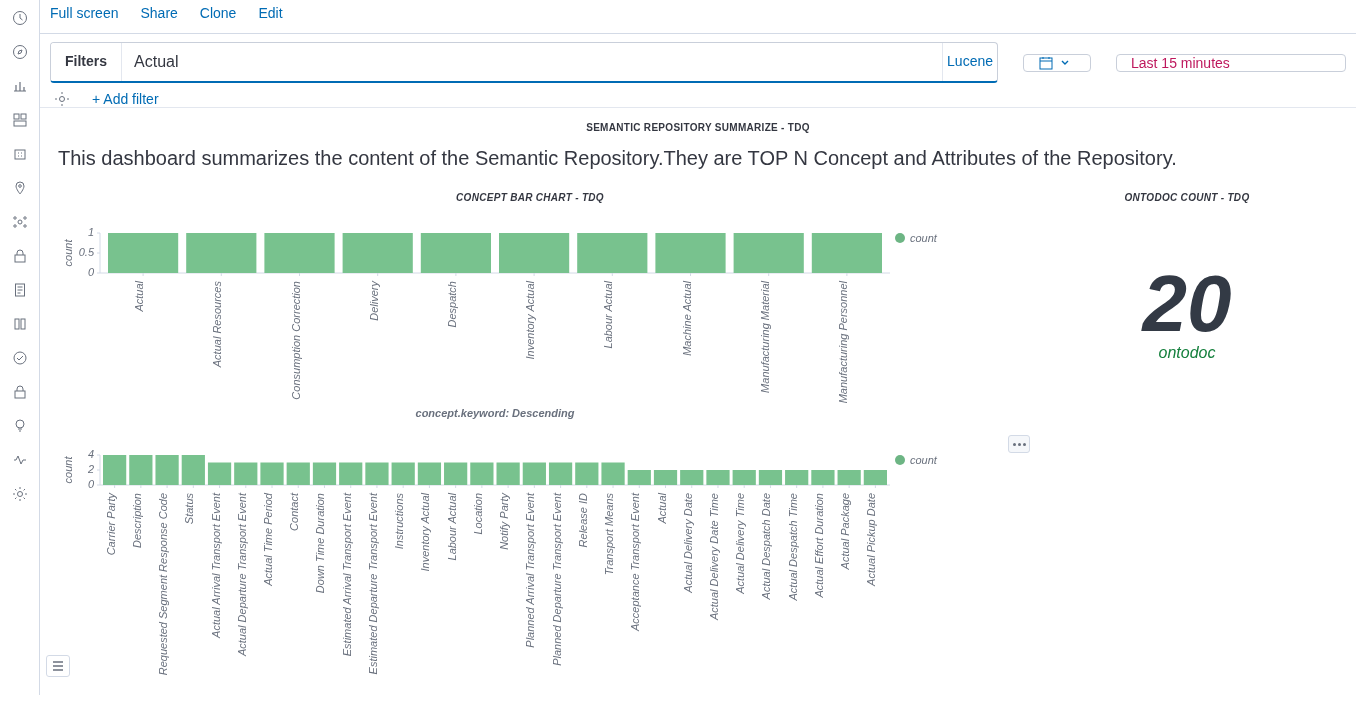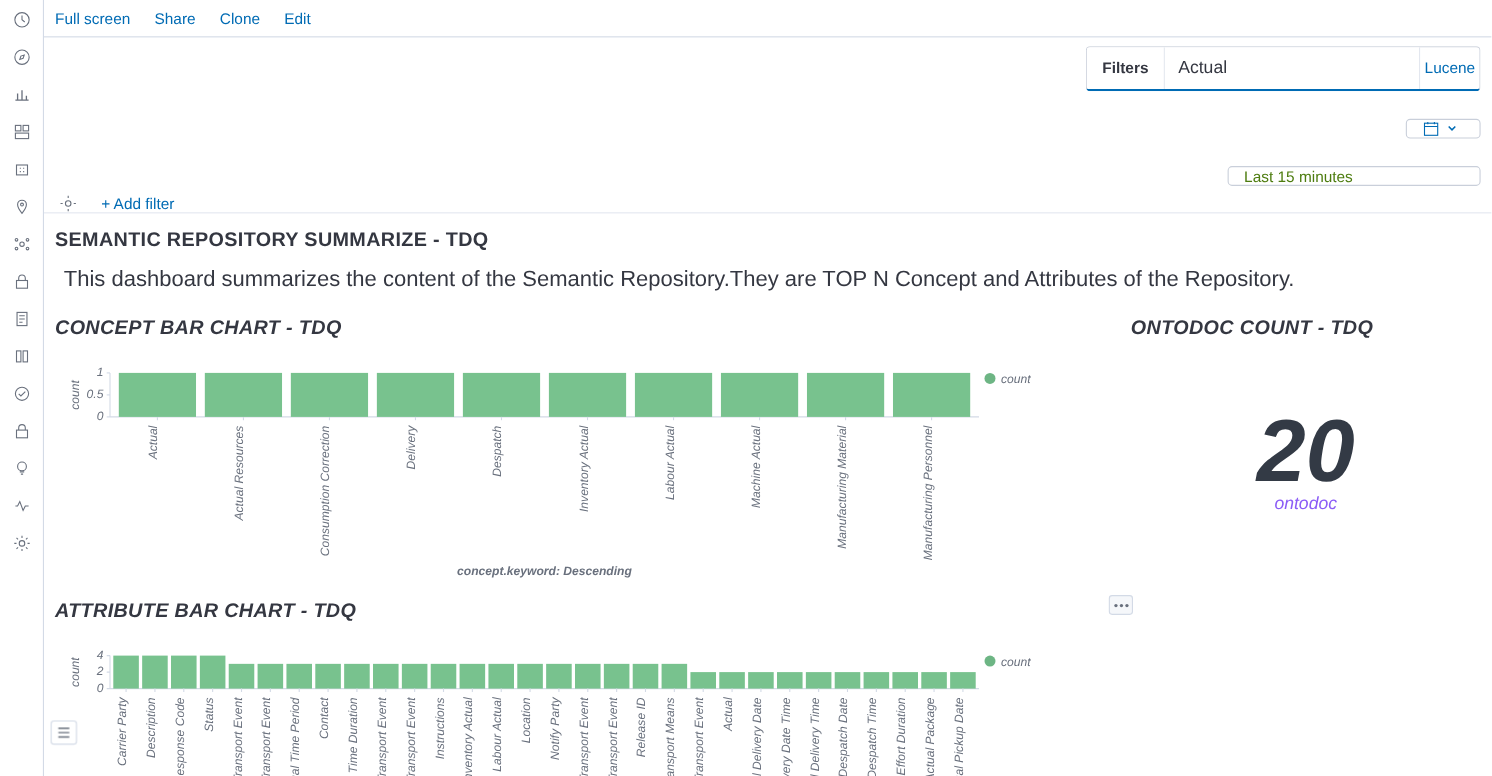--- a/index.html
+++ b/index.html
@@ -1,45 +1,45 @@
 <!DOCTYPE html>
 <html><head>
 <meta charset="utf-8">
 <style>
   * { box-sizing: border-box; margin: 0; padding: 0; }
   body { font-family: -apple-system, BlinkMacSystemFont, "Segoe UI", Helvetica, Arial, sans-serif; color: #343741; background: #fff; font-size: 14px; }
   .layout { display: flex; }
   .sidebar { width: 40px; border-right: 1px solid #d3dae6; display: flex; flex-direction: column; align-items: center; padding-top: 10px; gap: 18px; }
   .sidebar .sicon { width: 16px; height: 16px; color: #69707d; cursor: pointer; }
   .main { flex: 1; display: flex; flex-direction: column; }
-  .topbar { border-bottom: 1px solid #d3dae6; padding: 0 10px; height: 34px; display: flex; align-items: center; gap: 22px; }
+  .topbar { border-bottom: 1px solid #d3dae6; padding: 12px 10px; height: 34px; display: flex; align-items: flex-end; gap: 22px; }
   .topbar a { color: #006bb4; font-size: 14px; text-decoration: none; }
-  .filterbar { display: flex; gap: 25px; padding: 8px 10px 0; align-items: flex-end; flex-direction: column; }
+  .filterbar { display: flex; gap: 25px; padding: 8px 10px 0; align-items: center; }
   .filterbox { display: flex; border: 1px solid #c9cfda; border-radius: 4px; overflow: hidden; flex: 1; border-bottom: 2px solid #006bb4; }
   .filterbox .flabel { font-weight: 600; padding: 10px 14px; border-right: 1px solid #e3e7ef; background: #fff; }
   .filterbox input { border: none; outline: none; padding: 10px 12px; font-size: 16px; flex: 1; color: #343741; }
   .filterbox .lucene { color: #006bb4; padding: 10px 4px; border-left: 1px solid #e3e7ef; cursor: pointer; }
-  .datebox, .timebox { border: 1px solid #c9cfda; border-radius: 4px; display: flex; align-items: center; padding: 0 14px; color: #4d7c0f; cursor: pointer; }
+  .datebox, .timebox { border: 1px solid #c9cfda; border-radius: 4px; display: flex; align-items: center; padding: 0 14px; color: #be185d; cursor: pointer; }
   .datebox svg { color: #006bb4; margin-right: 6px; }
   .timebox { min-width: 230px; }
   .subfilter { display: flex; align-items: center; gap: 22px; padding: 8px 14px 0; border-bottom: 1px solid #e3e7ef; }
   .subfilter svg { color: #69707d; width: 16px; height: 16px; }
   .addfilter { color: #006bb4; font-size: 14px; }
   .content { padding: 10px 10px 20px; overflow: auto; }
-  .panel-title { font-weight: 700; color: #343741; font-size: 18px; letter-spacing: .3px; margin: 4px 0 10px; }
+  .panel-title { font-weight: 700; color: #343741; font-size: 10px; letter-spacing: .3px; margin: 4px 0 10px; text-align: center; }
   .summary-text { font-size: 20px; color: #343741; padding: 4px 8px 18px; }
   .row { display: flex; gap: 18px; align-items: flex-start; }
   .chart-left { flex: 0 0 960px; font-style: italic; }
   .chart-right { flex: 1; position: relative; font-style: italic; }
   svg { display: block; }
   .axis-line { stroke: #d3dae6; stroke-width: 1; }
   .tick-text { font-size: 11px; fill: #69707d; }
   .axis-title { font-size: 11px; fill: #69707d; }
   .bignum { font-size: 80px; font-weight: 700; color: #333a45; text-align: center; line-height: 1; }
-  .bignum-label { text-align: center; color: #8b5cf6; font-size: 16px; }
+  .bignum-label { text-align: center; color: #15803d; font-size: 16px; }
   .right-col { display: flex; flex-direction: column; align-items: center; justify-content: center; min-height: 200px; }
   .chart-wrap { position: relative; }
   .dots-btn { position: absolute; right: -10px; top: -6px; width: 22px; height: 18px; border: 1px solid #d3dae6; background: #f5f7fa; border-radius: 3px; display: flex; align-items: center; justify-content: center; cursor: pointer; }
   .dots-btn span { width: 3px; height: 3px; background: #69707d; border-radius: 50%; margin: 0 1px; }
   .list-icon-box { position: fixed; bottom: 28px; left: 46px; width: 24px; height: 22px; border: 1px solid #d3dae6; border-radius: 3px; display: flex; align-items: center; justify-content: center; color: #69707d; cursor: pointer; }
   .bar { fill: #78c28e; }
   .tick-line { stroke: #d3dae6; }
 </style>
 </head>
 <body>
@@ -204,21 +204,20 @@
           <div class="panel-title">ONTODOC COUNT - TDQ</div>
           <div class="right-col">
             <div class="bignum">20</div>
             <div class="bignum-label">ontodoc</div>
           </div>
         </div>
       </div>
 
       <div class="row" style="margin-top:12px;">
         <div class="chart-left" style="position:relative;">
-          <div class="panel-title">ATTRIBUTE BAR CHART - TDQ</div>
           <div class="dots-btn" style="top:0; right:-20px;">
               <span></span>
               <span></span>
               <span></span>
             </div>
           <div class="chart-wrap">
             <svg id="attribute-svg" width="960" height="240">
                 <text class="tick-text" x="44" y="53" text-anchor="end">0</text>
                 <line class="tick-line" x1="47" x2="50" y1="50" y2="50"></line>
                 <text class="tick-text" x="44" y="38" text-anchor="end">2</text>

